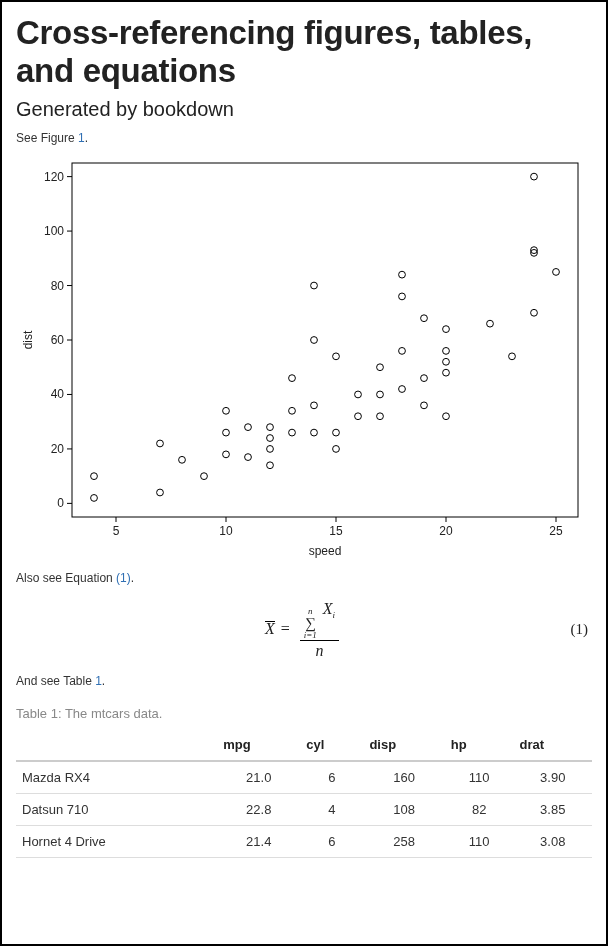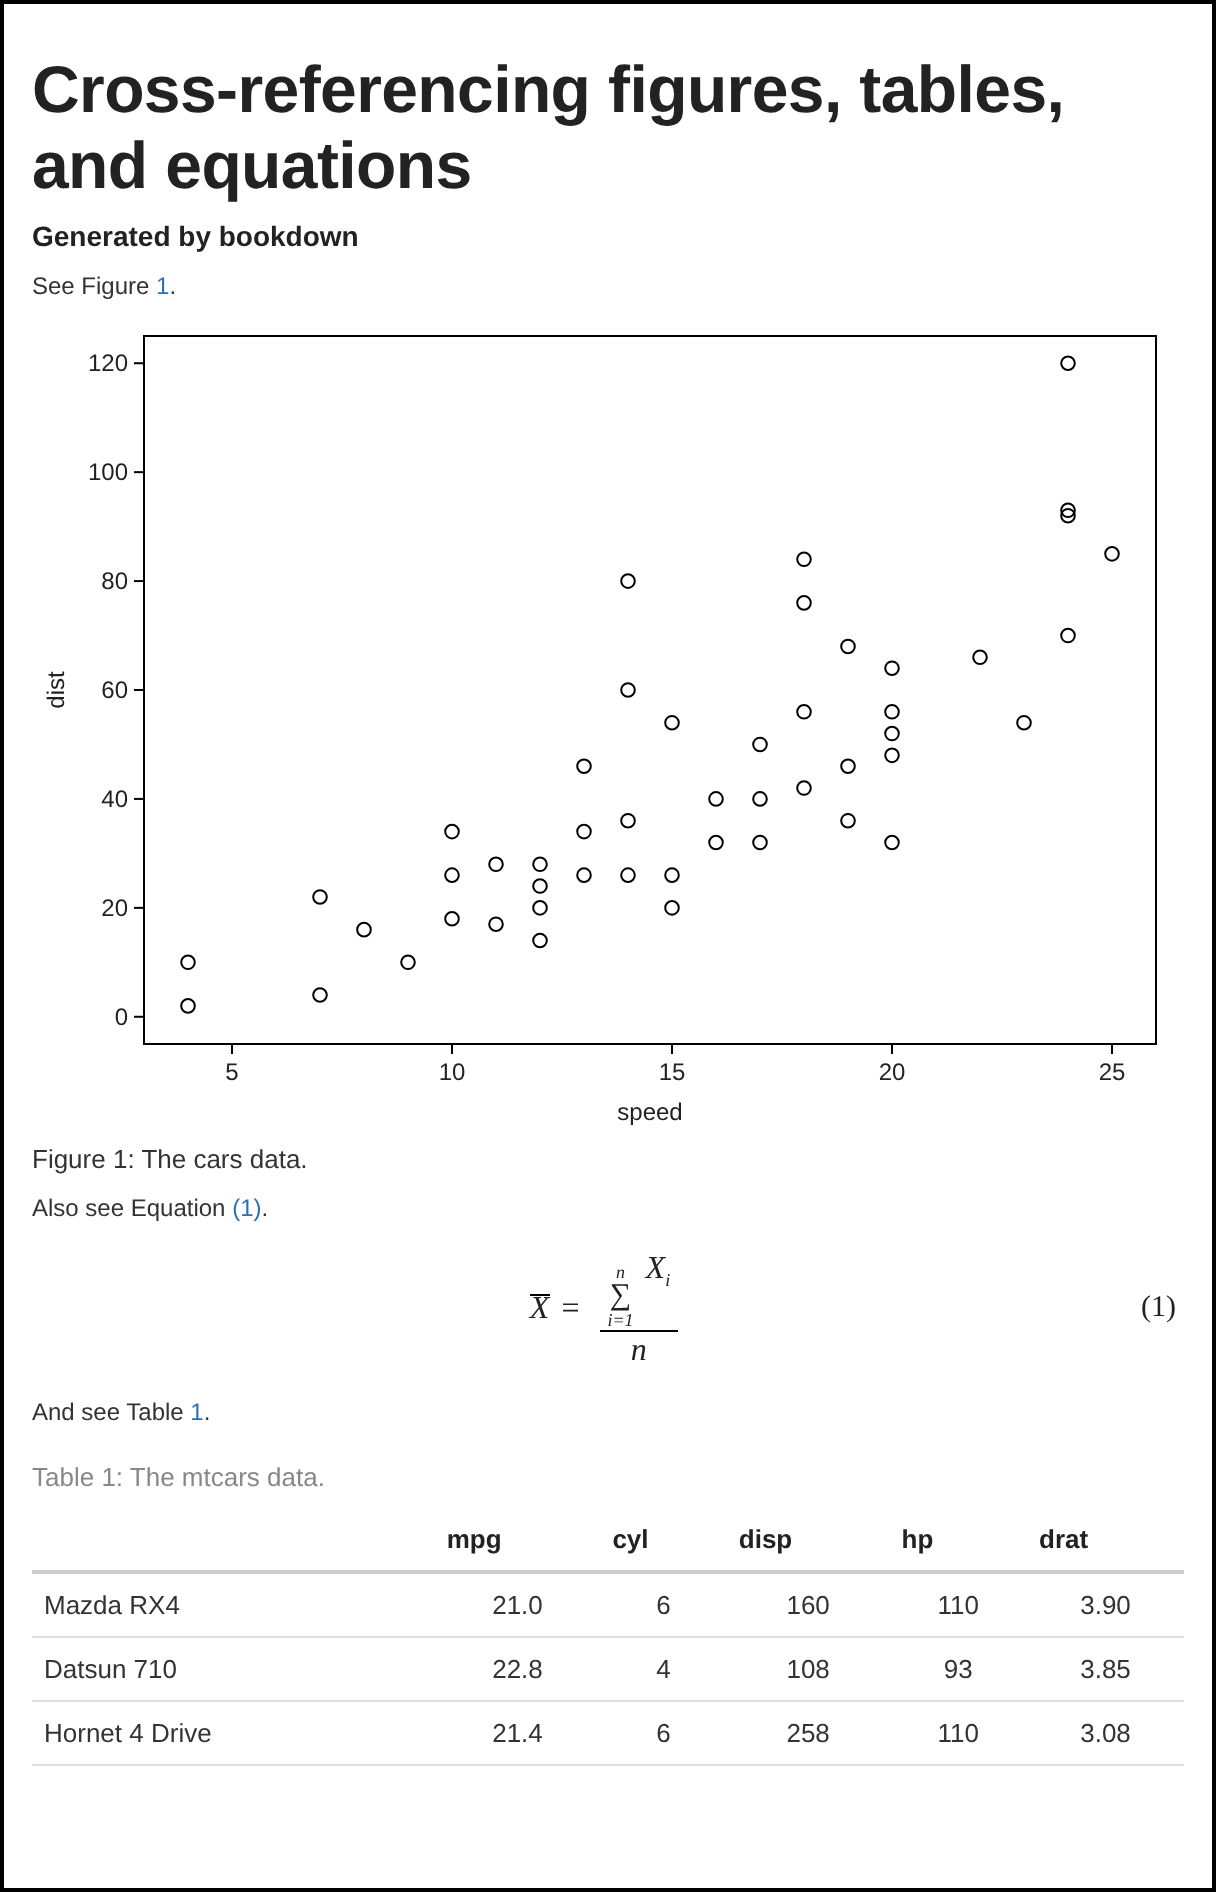--- a/index.html
+++ b/index.html
@@ -16,27 +16,27 @@
     background: #fff;
     overflow: hidden;
     position: relative;
   }
   .inner {
     padding: 6px 14px 10px 14px;
   }
   h1 {
     font-size: 33px;
     font-weight: 700;
-    margin: 18px 0 2px 0;
+    margin: 6px 0 2px 0;
     line-height: 1.15;
     letter-spacing: -0.3px;
   }
   h2.subtitle {
-    font-size: 14px;
-    font-weight: 700;
+    font-size: 20px;
+    font-weight: 400;
     margin: 8px 0 10px 0;
   }
   p {
     font-size: 12px;
     margin: 8px 0;
     color: #333;
   }
   a.xref {
     color: #2f6fb3;
     text-decoration: none;
@@ -229,23 +229,20 @@
         <circle cx="474" cy="170.66153846153847" r="3.4" fill="none" stroke="#000" stroke-width="1"></circle>
         <circle cx="496" cy="203.33846153846153" r="3.4" fill="none" stroke="#000" stroke-width="1"></circle>
         <circle cx="518" cy="159.76923076923077" r="3.4" fill="none" stroke="#000" stroke-width="1"></circle>
         <circle cx="518" cy="99.86153846153843" r="3.4" fill="none" stroke="#000" stroke-width="1"></circle>
         <circle cx="518" cy="97.13846153846157" r="3.4" fill="none" stroke="#000" stroke-width="1"></circle>
         <circle cx="518" cy="23.615384615384585" r="3.4" fill="none" stroke="#000" stroke-width="1"></circle>
         <circle cx="540" cy="118.92307692307693" r="3.4" fill="none" stroke="#000" stroke-width="1"></circle>
       </svg>
 </div>
 
-<p class="fig-caption">
-  <span>Figure 1</span><span>: The cars data.</span>
-</p>
 
 <p>
   <span>Also see Equation </span><a href="#" class="xref">(1)</a><span>.</span>
 </p>
 
 <div class="eq-row">
   <div class="eq-body">
     <span class="bar-over ital">X</span>
     <span style="margin:0 6px;">=</span>
     <span class="frac">
@@ -289,21 +286,21 @@
           <td>6</td>
           <td>160</td>
           <td>110</td>
           <td>3.90</td>
         </tr>
         <tr>
           <td>Datsun 710</td>
           <td>22.8</td>
           <td>4</td>
           <td>108</td>
-          <td>93</td>
+          <td>82</td>
           <td>3.85</td>
         </tr>
         <tr>
           <td>Hornet 4 Drive</td>
           <td>21.4</td>
           <td>6</td>
           <td>258</td>
           <td>110</td>
           <td>3.08</td>
         </tr>

